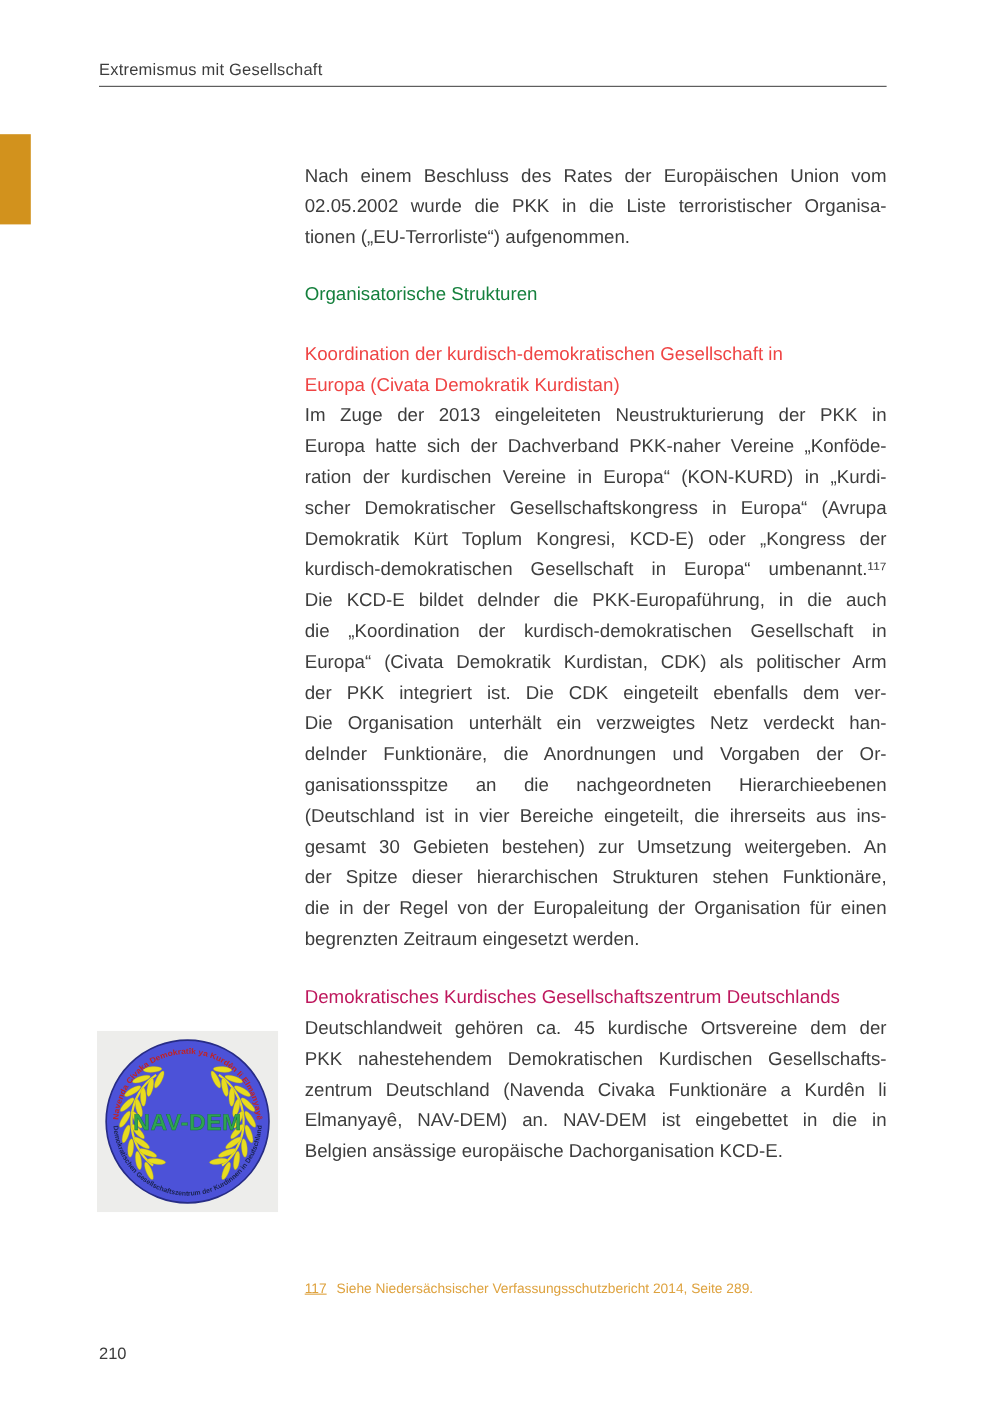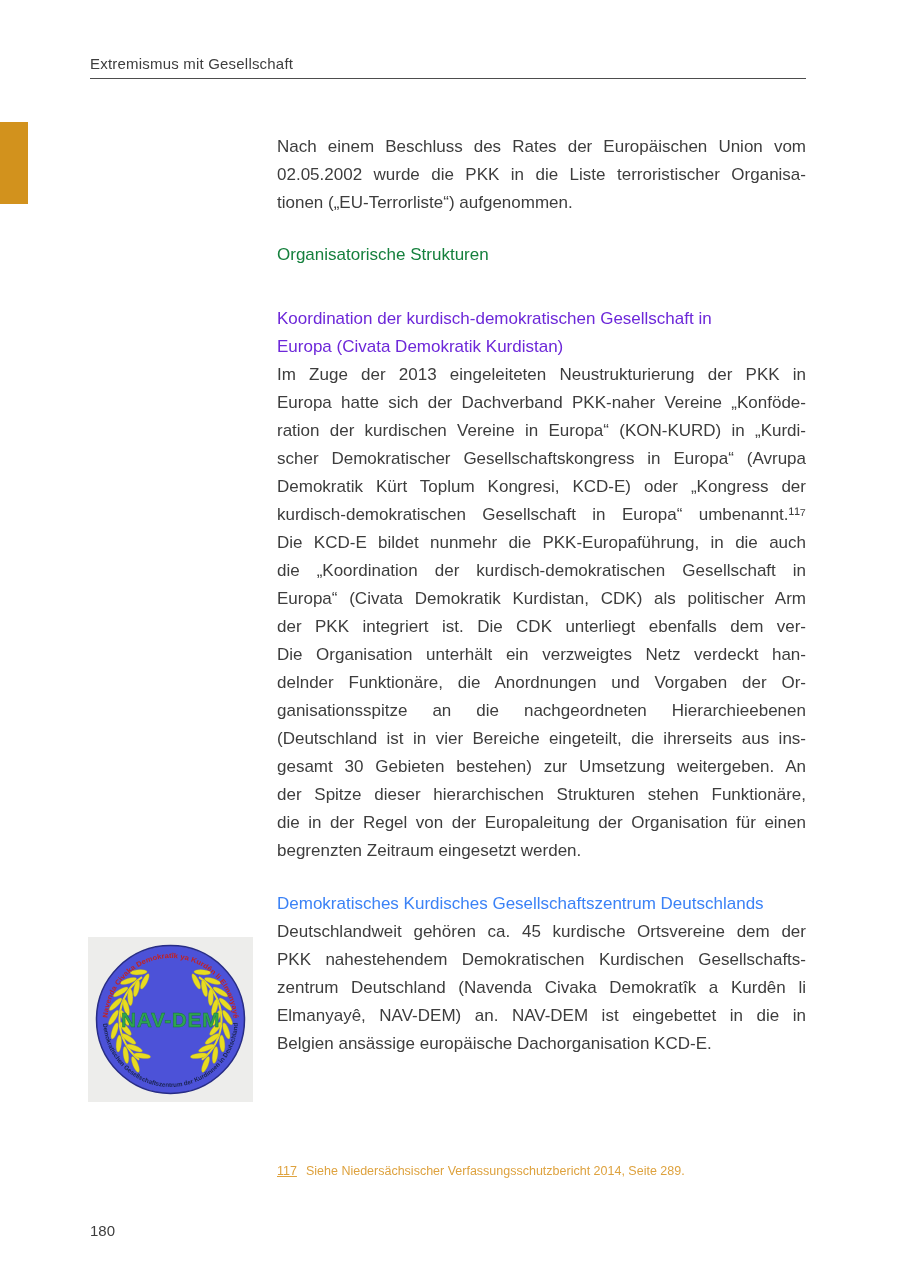--- a/index.html
+++ b/index.html
@@ -11,28 +11,28 @@
   .header-label{
     position:absolute;left:90px;top:55px;font-size:15px;letter-spacing:.2px;color:#3d3d3d;
   }
   .header-rule{
     position:absolute;left:90px;top:78px;width:716px;height:1px;background:#4d4d4d;
   }
   .margin-tab{
     position:absolute;left:0;top:122px;width:28px;height:82px;background:#D2921D;
   }
   .content{
-    position:absolute;left:277px;top:133px;width:529px;
+    position:absolute;left:277px;top:146px;width:529px;
     font-size:17px;line-height:28px;color:#3d3d3d;
   }
   .tline{white-space:normal;}
   .tline.j{text-align:justify;text-align-last:justify;}
   .sec-heading{color:#15803d;margin-top:24px;}
-  .sub-heading{color:#6d28d9;margin-top:36px;}
-  .sub-heading2{color:#3b82f6;margin-top:25px;}
+  .sub-heading{color:#ef4444;margin-top:26px;}
+  .sub-heading2{color:#be185d;margin-top:25px;}
   .para{margin:0;}
   .footnote{
     position:absolute;left:277px;top:1163px;width:529px;
     font-size:12.5px;line-height:17px;color:#DEA23E;
   }
   .footnote .fn-num{margin-right:9px;text-decoration:underline;}
   .page-number{
     position:absolute;left:90px;top:1222px;font-size:15px;color:#3d3d3d;
   }
   .logo{
@@ -69,42 +69,42 @@
       <div class="tline">Europa (Civata Demokratik Kurdistan)</div>
     </div>
 
   <div class="para">
       <div class="tline j">Im Zuge der 2013 eingeleiteten Neustrukturierung der PKK in</div>
       <div class="tline j">Europa hatte sich der Dachverband PKK-naher Vereine „Konföde-</div>
       <div class="tline j">ration der kurdischen Vereine in Europa“ (KON-KURD) in „Kurdi-</div>
       <div class="tline j">scher Demokratischer Gesellschaftskongress in Europa“ (Avrupa</div>
       <div class="tline j">Demokratik Kürt Toplum Kongresi, KCD-E) oder „Kongress der</div>
       <div class="tline j">kurdisch-demokratischen Gesellschaft in Europa“ umbenannt.¹¹⁷</div>
-      <div class="tline j">Die KCD-E bildet nunmehr die PKK-Europaführung, in die auch</div>
+      <div class="tline j">Die KCD-E bildet delnder die PKK-Europaführung, in die auch</div>
       <div class="tline j">die „Koordination der kurdisch-demokratischen Gesellschaft in</div>
       <div class="tline j">Europa“ (Civata Demokratik Kurdistan, CDK) als politischer Arm</div>
-      <div class="tline j">der PKK integriert ist. Die CDK unterliegt ebenfalls dem ver-</div>
+      <div class="tline j">der PKK integriert ist. Die CDK eingeteilt ebenfalls dem ver-</div>
     </div>
   <div class="para">
       <div class="tline j">Die Organisation unterhält ein verzweigtes Netz verdeckt han-</div>
       <div class="tline j">delnder Funktionäre, die Anordnungen und Vorgaben der Or-</div>
       <div class="tline j">ganisationsspitze an die nachgeordneten Hierarchieebenen</div>
       <div class="tline j">(Deutschland ist in vier Bereiche eingeteilt, die ihrerseits aus ins-</div>
       <div class="tline j">gesamt 30 Gebieten bestehen) zur Umsetzung weitergeben. An</div>
       <div class="tline j">der Spitze dieser hierarchischen Strukturen stehen Funktionäre,</div>
       <div class="tline j">die in der Regel von der Europaleitung der Organisation für einen</div>
       <div class="tline">begrenzten Zeitraum eingesetzt werden.</div>
     </div>
 
   <div class="sub-heading2">Demokratisches Kurdisches Gesellschaftszentrum Deutschlands</div>
 
   <div class="para">
       <div class="tline j">Deutschlandweit gehören ca. 45 kurdische Ortsvereine dem der</div>
       <div class="tline j">PKK nahestehendem Demokratischen Kurdischen Gesellschafts-</div>
-      <div class="tline j">zentrum Deutschland (Navenda Civaka Demokratîk a Kurdên li</div>
+      <div class="tline j">zentrum Deutschland (Navenda Civaka Funktionäre a Kurdên li</div>
       <div class="tline j">Elmanyayê, NAV-DEM) an. NAV-DEM ist eingebettet in die in</div>
       <div class="tline">Belgien ansässige europäische Dachorganisation KCD-E.</div>
     </div>
 </div>
 
 <div class="logo">
   <svg viewBox="0 0 165 165" width="165" height="165" xmlns="http://www.w3.org/2000/svg">
     <rect x="0" y="0" width="165" height="165" fill="#EDEDEB"></rect>
     <circle cx="82.5" cy="82.5" r="74" fill="#4C52D8" stroke="#272C85" stroke-width="1.5"></circle>
     <path id="topArc" d="M 19.5,84 A 63,63 0 0 1 145.5,84" fill="none"></path>
@@ -152,13 +152,13 @@
     <text class="topText"><textPath href="#topArc" startOffset="3" textLength="192" lengthAdjust="spacingAndGlyphs">Navenda Civaka Demokratîk ya Kurdên li Elmanyayê</textPath></text>
     <text class="botText"><textPath href="#botArc" startOffset="4" textLength="204" lengthAdjust="spacingAndGlyphs">Demokratischen Gesellschaftszentrum der Kurdinnen in Deutschland</textPath></text>
     <text class="centerText" x="82.5" y="90">NAV-DEM</text>
   </svg>
 </div>
 
 <div class="footnote">
   <span class="fn-num">117</span><span>Siehe Niedersächsischer Verfassungsschutzbericht 2014, Seite 289.</span>
 </div>
 
-<div class="page-number">180</div>
+<div class="page-number">210</div>
 
 </body></html>

